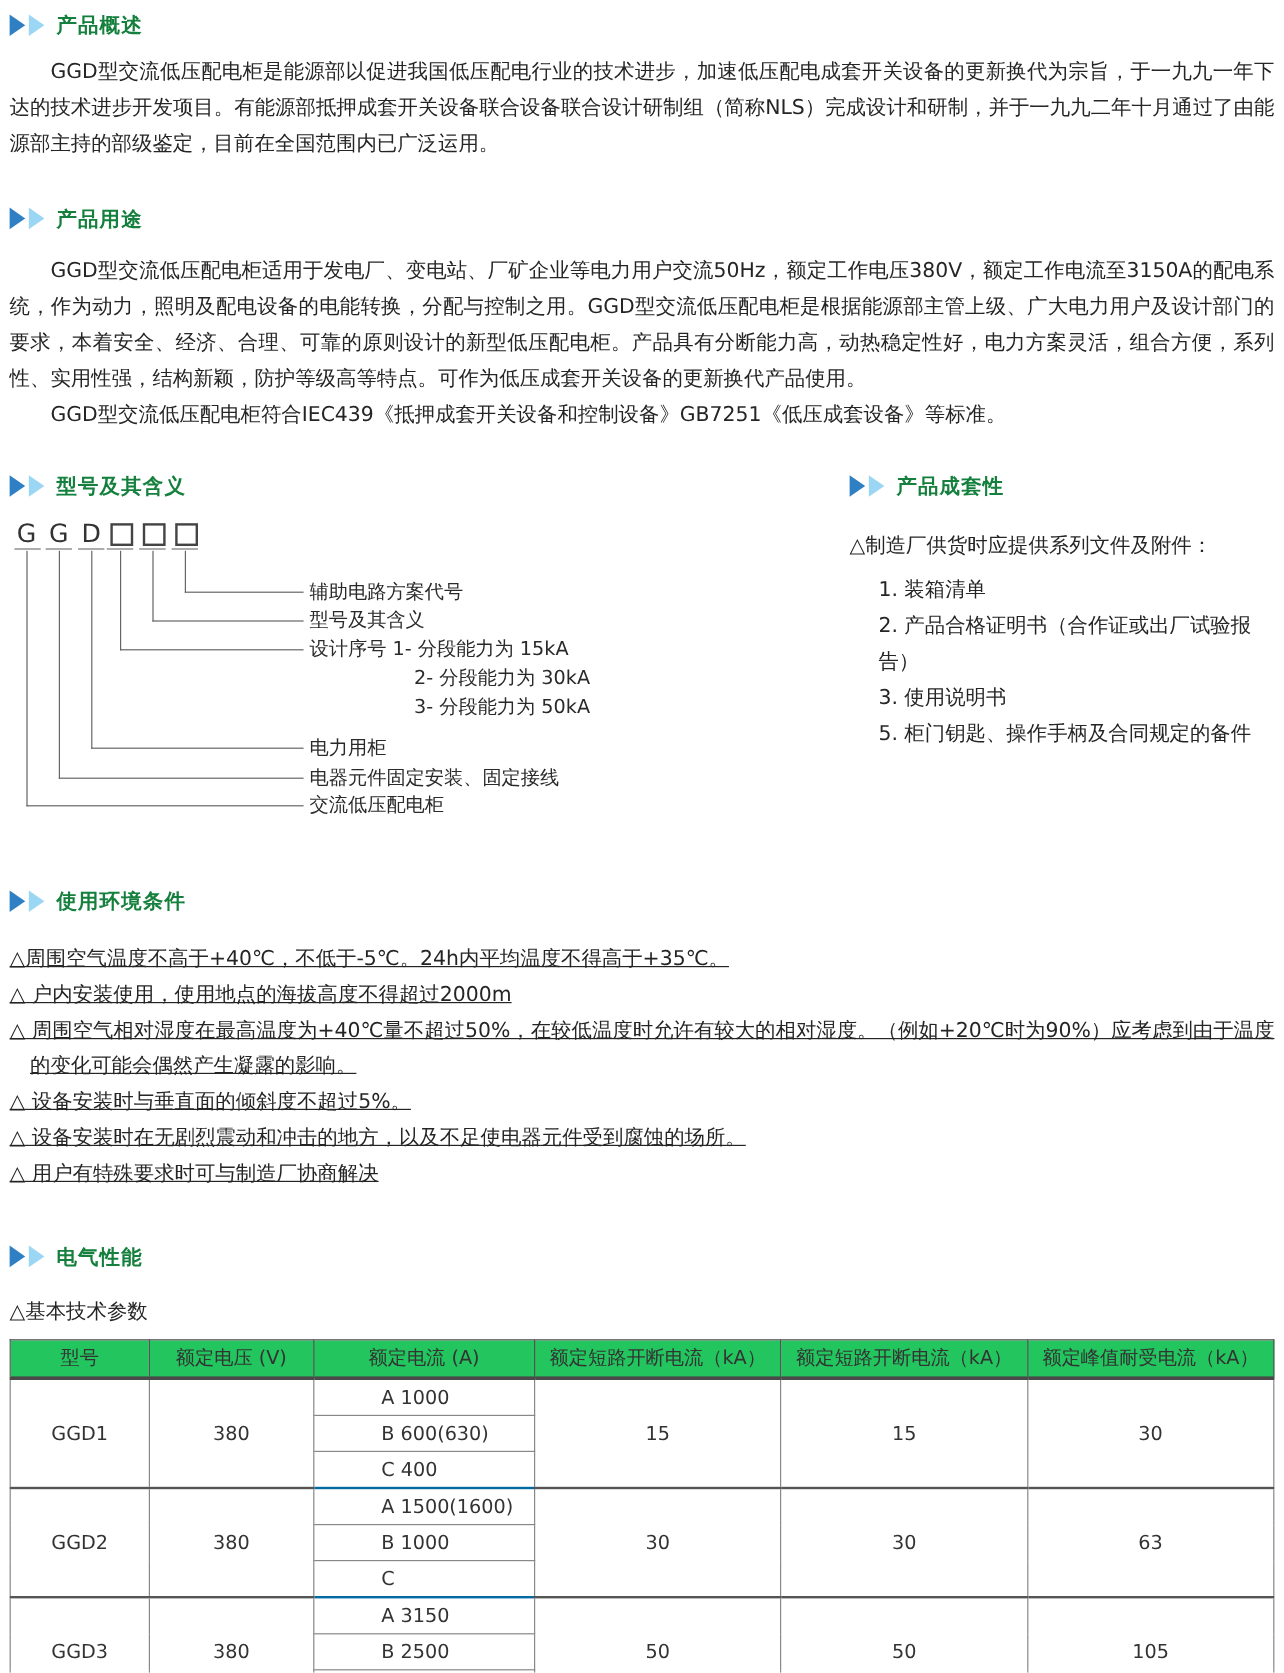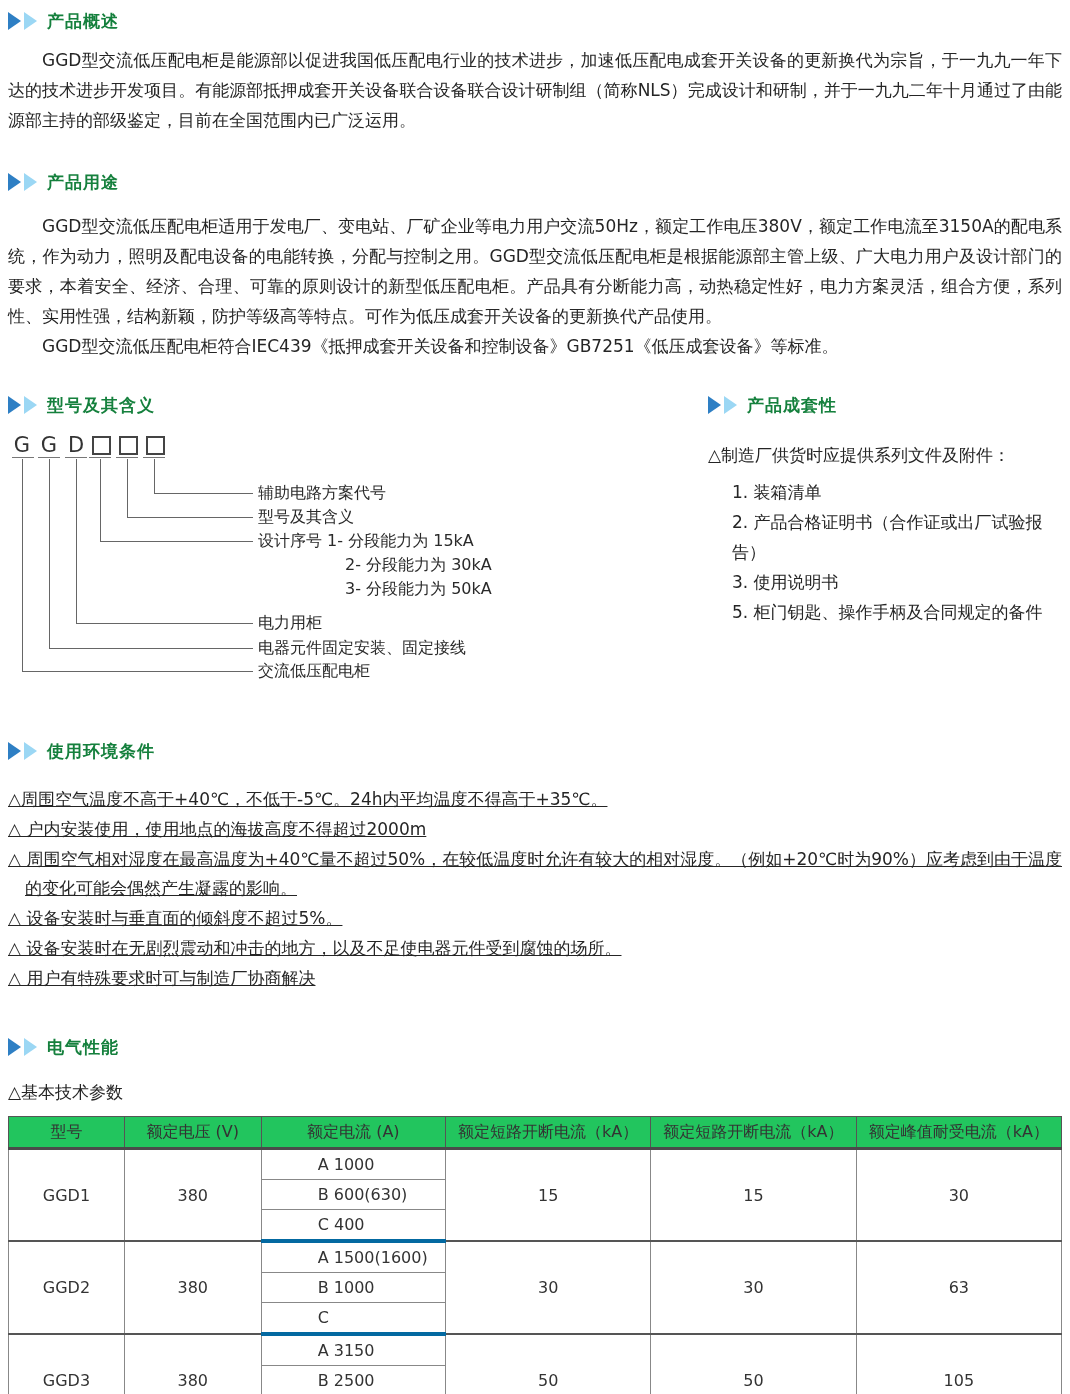--- a/index.html
+++ b/index.html
@@ -42,21 +42,21 @@
 
   
   .sec-elec{margin-top:38px;}
   .elec-sub{font-size:17px;margin:18px 0 0 0;color:#252525;}
 
   table.spec{width:100%;border-collapse:collapse;margin-top:12px;font-size:16px;color:#333;border-bottom:3px solid #555;}
   .spec th{background:#22c55e;border:1px solid #555;border-bottom:3px solid #4a4a4a;font-weight:normal;height:30px;padding:0 2px;}
   .spec td{border:1px solid #888;height:29px;text-align:center;padding:0 2px;}
   .spec td.cur{text-align:left;padding-left:56px;}
   .spec td[rowspan]{border-bottom:2px solid #555;}
-  .spec tr.group-end td{border-bottom:4px solid #0369a1;}
+  .spec tr.group-end td{border-bottom:2px solid #0369a1;}
 </style>
 </head>
 <body>
 
 <div class="page">
 
   <h2 class="sec">
     <span class="arr"></span>
     <span class="arr light"></span>
     <span class="ttl">产品概述</span>

